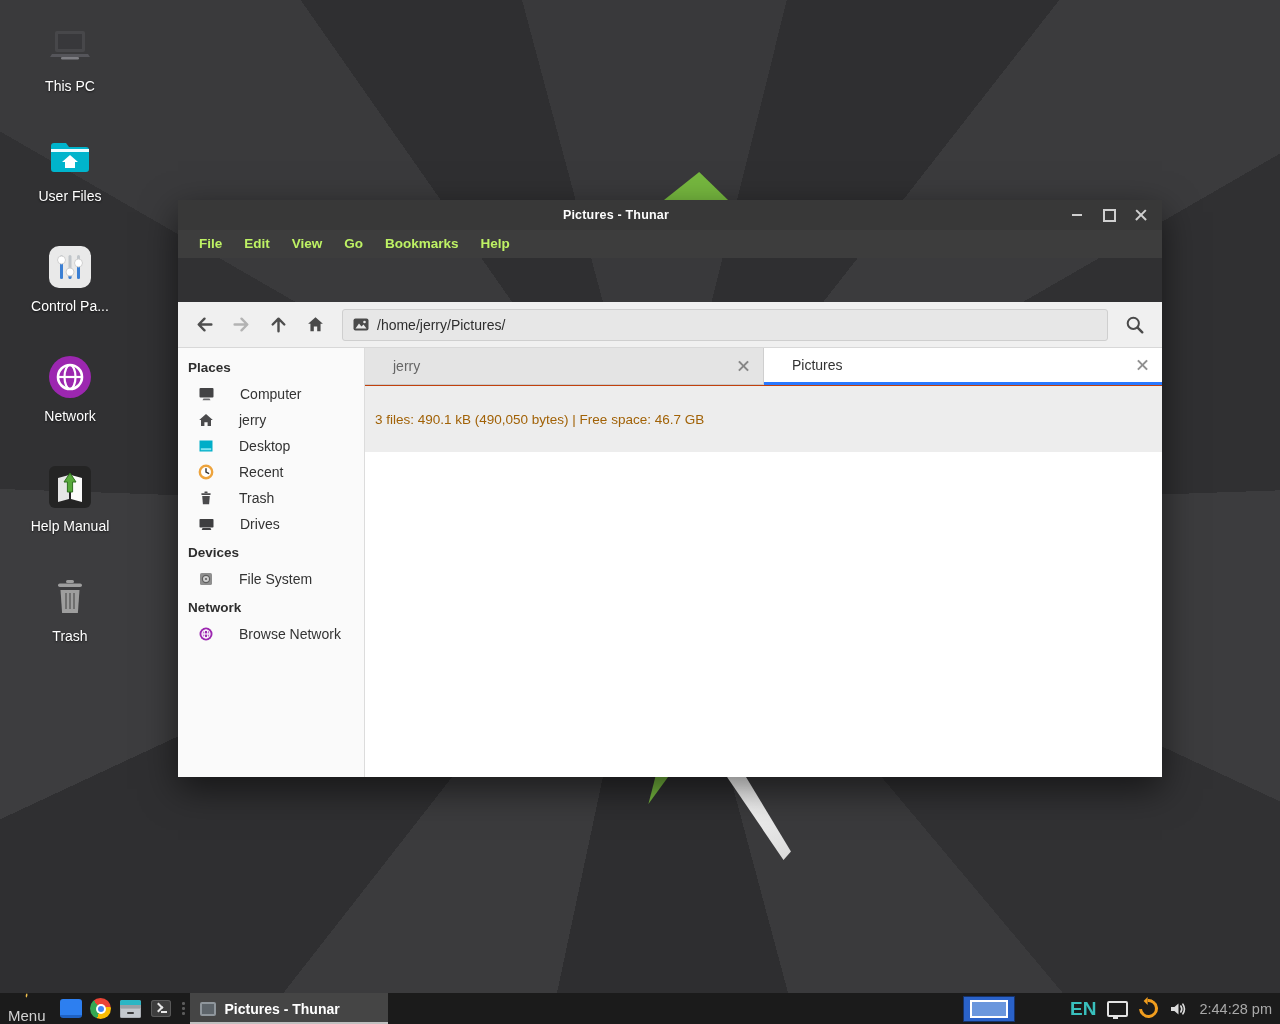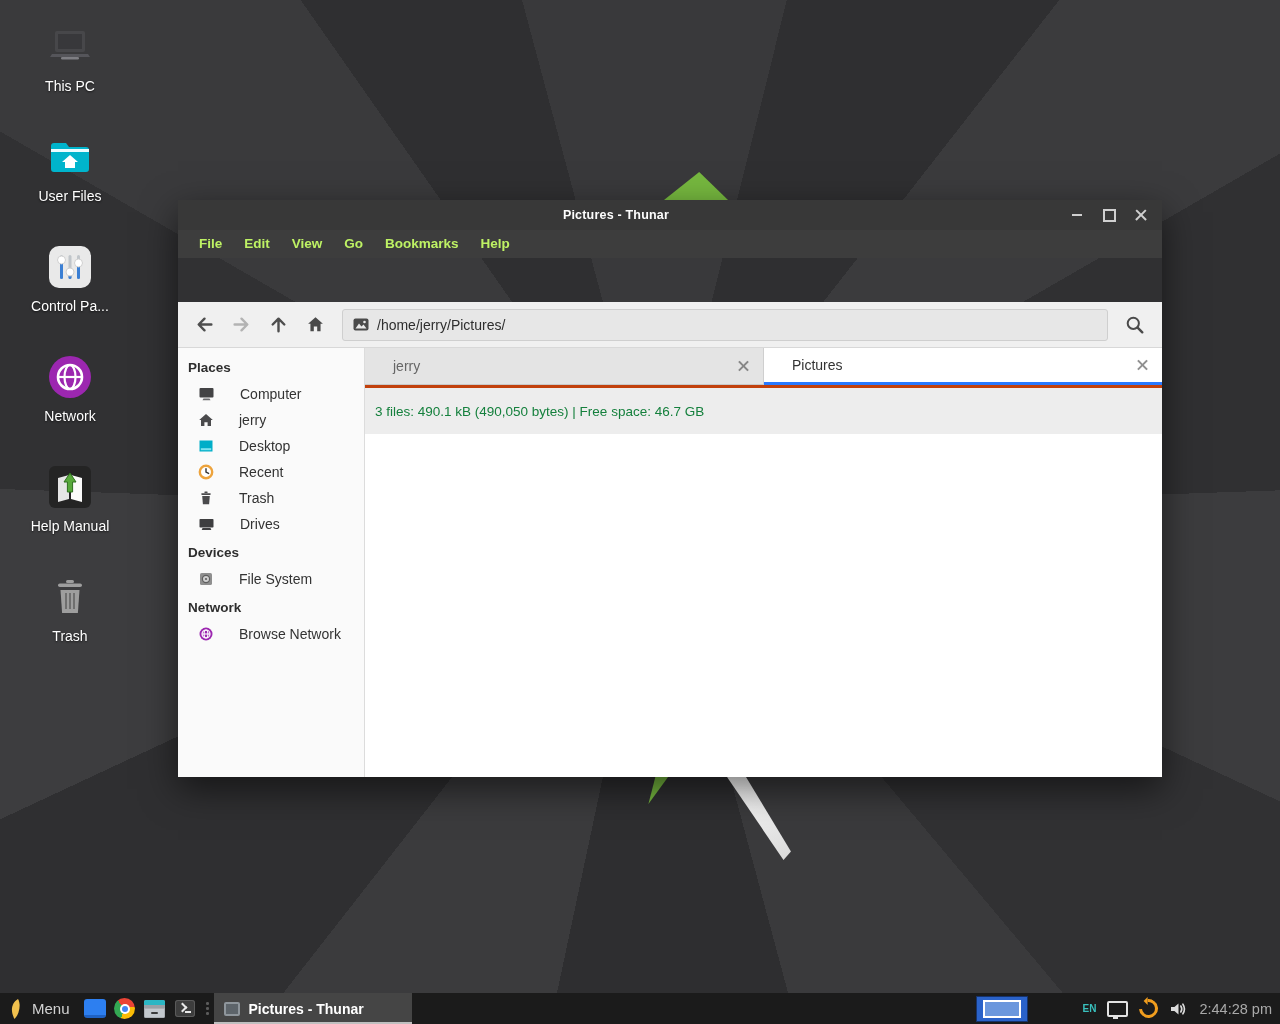--- a/index.html
+++ b/index.html
@@ -78,27 +78,27 @@
   .thumb.t-menu .panel{position:absolute;left:5px;top:6px;width:17px;height:30px;background:#f3f3f3;
     border-right:1px solid #bbb;
     background-image:repeating-linear-gradient(0deg,#f3f3f3 0 3px,#c8c8c8 3px 4px);}
   .thumb.t-menu .leaf{left:25px;top:10px;}
   .thumb.t-settings{height:38px;margin-top:4px;}
   .thumb.t-settings .panel{position:absolute;left:5px;top:6px;width:38px;height:25px;background:#e9e9e9;
     border-top:3px solid #cfcfcf;
     background-image:
       repeating-linear-gradient(90deg,rgba(80,80,80,.45) 0 2px,transparent 2px 7px),
       repeating-linear-gradient(0deg,transparent 0 6px,rgba(120,120,120,.35) 6px 10px);}
-  .statusbar{height:30px;background:#ededed;border-top:3px solid #c2410c;display:flex;
-    align-items:center;padding:8px 10px;font-size:13.5px;color:#15803d;flex:0 0 auto;white-space:nowrap;}
+  .statusbar{height:30px;background:#ededed;border-top:1px solid #c2410c;display:flex;
+    align-items:center;padding:18px 10px;font-size:13.5px;color:#a16207;flex:0 0 auto;white-space:nowrap;}
   
   .taskbar{position:absolute;left:0;right:0;bottom:0;height:31px;background:#1b1b1b;
     display:flex;align-items:center;z-index:50;}
   .tb-left{display:flex;align-items:center;height:100%;}
-  .tb-menu{display:flex;align-items:center;gap:9px;padding:0 10px 0 8px;height:100%;}
+  .tb-menu{display:flex;align-items:center;gap:9px;padding:0 10px 0 8px;height:100%;flex-direction:column;}
   .tb-menu-label{color:#d2d2d2;font-size:15px;}
   .tb-launcher{width:30px;height:100%;display:flex;align-items:center;justify-content:center;}
   .show-desktop-glyph{width:22px;height:16px;background:#2d7ff0;border-radius:3px;
     border-bottom:3px solid #1f62c4;}
   .chrome-glyph{width:21px;height:21px;border-radius:50%;position:relative;
     background:conic-gradient(from -40deg,#ea4335 0 120deg,#fbbc05 120deg 240deg,#34a853 240deg 360deg);}
   .chrome-glyph::before{content:"";position:absolute;left:5.5px;top:5.5px;width:10px;height:10px;
     border-radius:50%;background:#fff;}
   .chrome-glyph::after{content:"";position:absolute;left:7.5px;top:7.5px;width:6px;height:6px;
     border-radius:50%;background:#4285f4;}
@@ -118,21 +118,21 @@
   .task-button{height:100%;width:198px;background:#454545;display:flex;align-items:center;gap:9px;
     padding:0 10px;box-shadow:inset 0 -2px 0 #bfbfbf;box-sizing:border-box;margin-left:2px;}
   .task-label{color:#fff;font-weight:bold;font-size:14px;white-space:nowrap;overflow:hidden;}
   .task-icon{width:16px;height:14px;background:#8f969c;border-radius:2px;position:relative;overflow:hidden;flex:0 0 auto;}
   .task-icon::after{content:"";position:absolute;left:2px;top:2px;right:2px;bottom:2px;background:#5d6призь4;}
   .task-icon::after{content:"";position:absolute;left:2px;top:2px;right:2px;bottom:2px;background:#5d646a;}
   .tray{margin-left:auto;display:flex;align-items:center;gap:11px;padding-right:8px;height:100%;}
   .pager{width:50px;height:24px;background:#2a62c9;border:1px solid #16336b;display:flex;
     align-items:center;justify-content:center;margin-right:44px;}
   .pager-win{width:34px;height:14px;background:#6b97dd;border:2px solid #fff;}
-  .kb-layout{color:#39c0bd;font-weight:bold;font-size:10px;}
+  .kb-layout{color:#39c0bd;font-weight:bold;font-size:19px;}
   .tray-monitor{width:17px;height:12px;border:2px solid #e3e3e3;border-radius:2px;background:#1b1b1b;position:relative;}
   .tray-monitor::after{content:"";position:absolute;left:4px;bottom:-4px;width:5px;height:2px;background:#e3e3e3;}
   .update-glyph{width:19px;height:19px;border-radius:50%;border:3px solid #f09d1e;
     border-left-color:transparent;transform:rotate(40deg);position:relative;box-sizing:border-box;}
   .update-glyph::after{content:"";position:absolute;left:-6px;top:0px;width:0;height:0;
     border:4px solid transparent;border-right-color:#f09d1e;transform:rotate(-40deg);}
   .clock{color:#a9a9a9;font-size:14.5px;white-space:nowrap;}
 </style>
 </head>
 <body>

